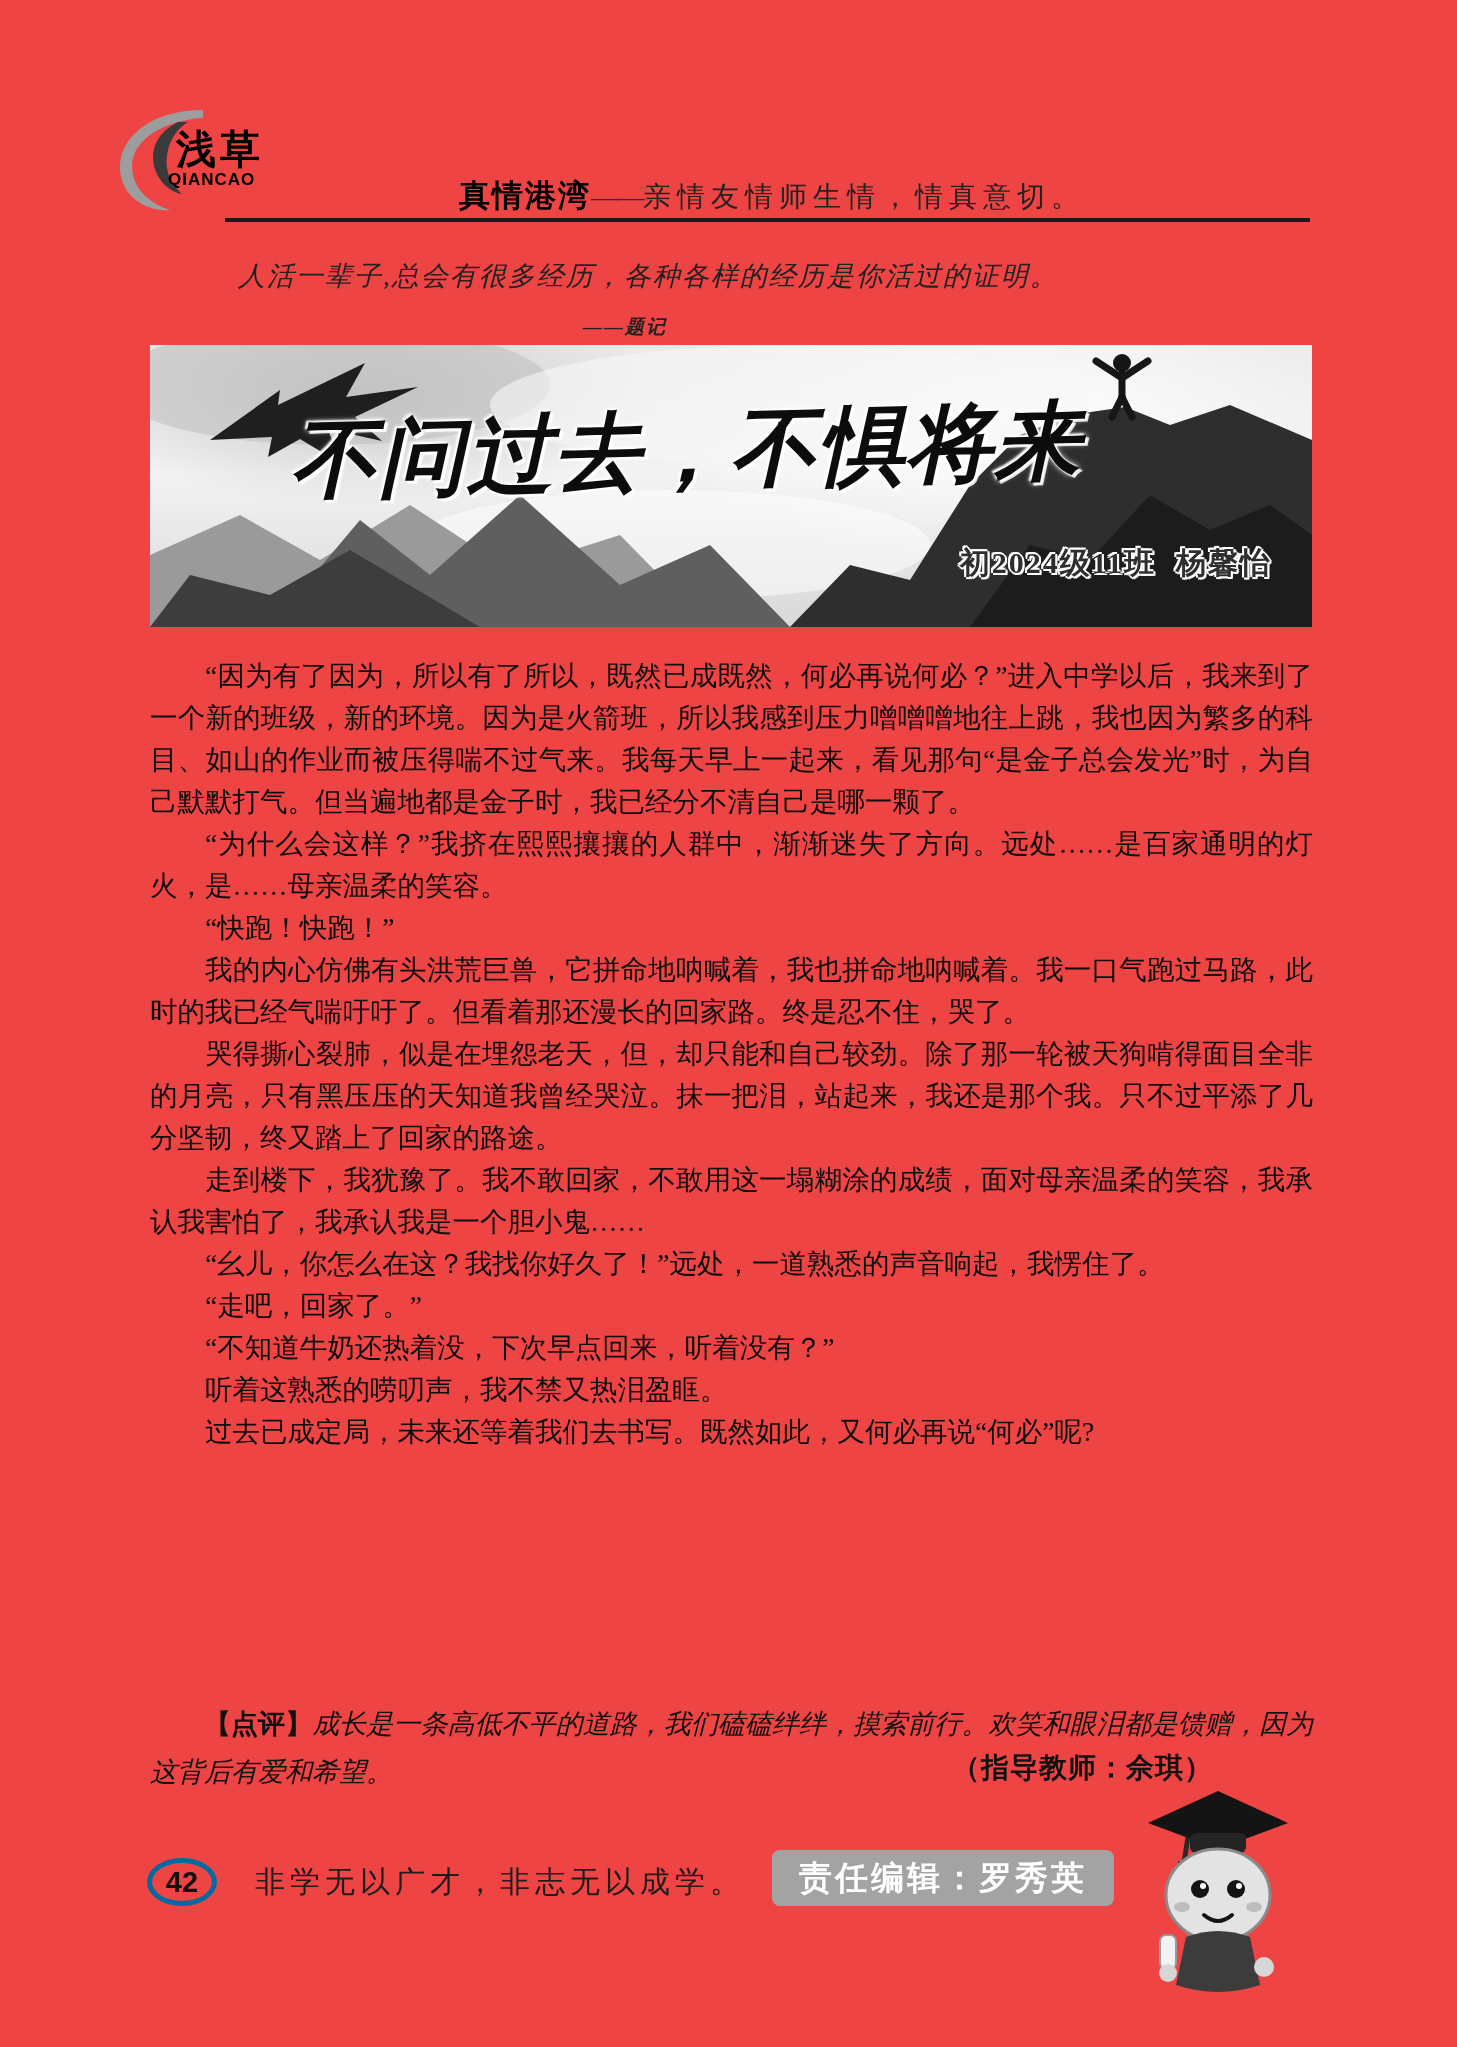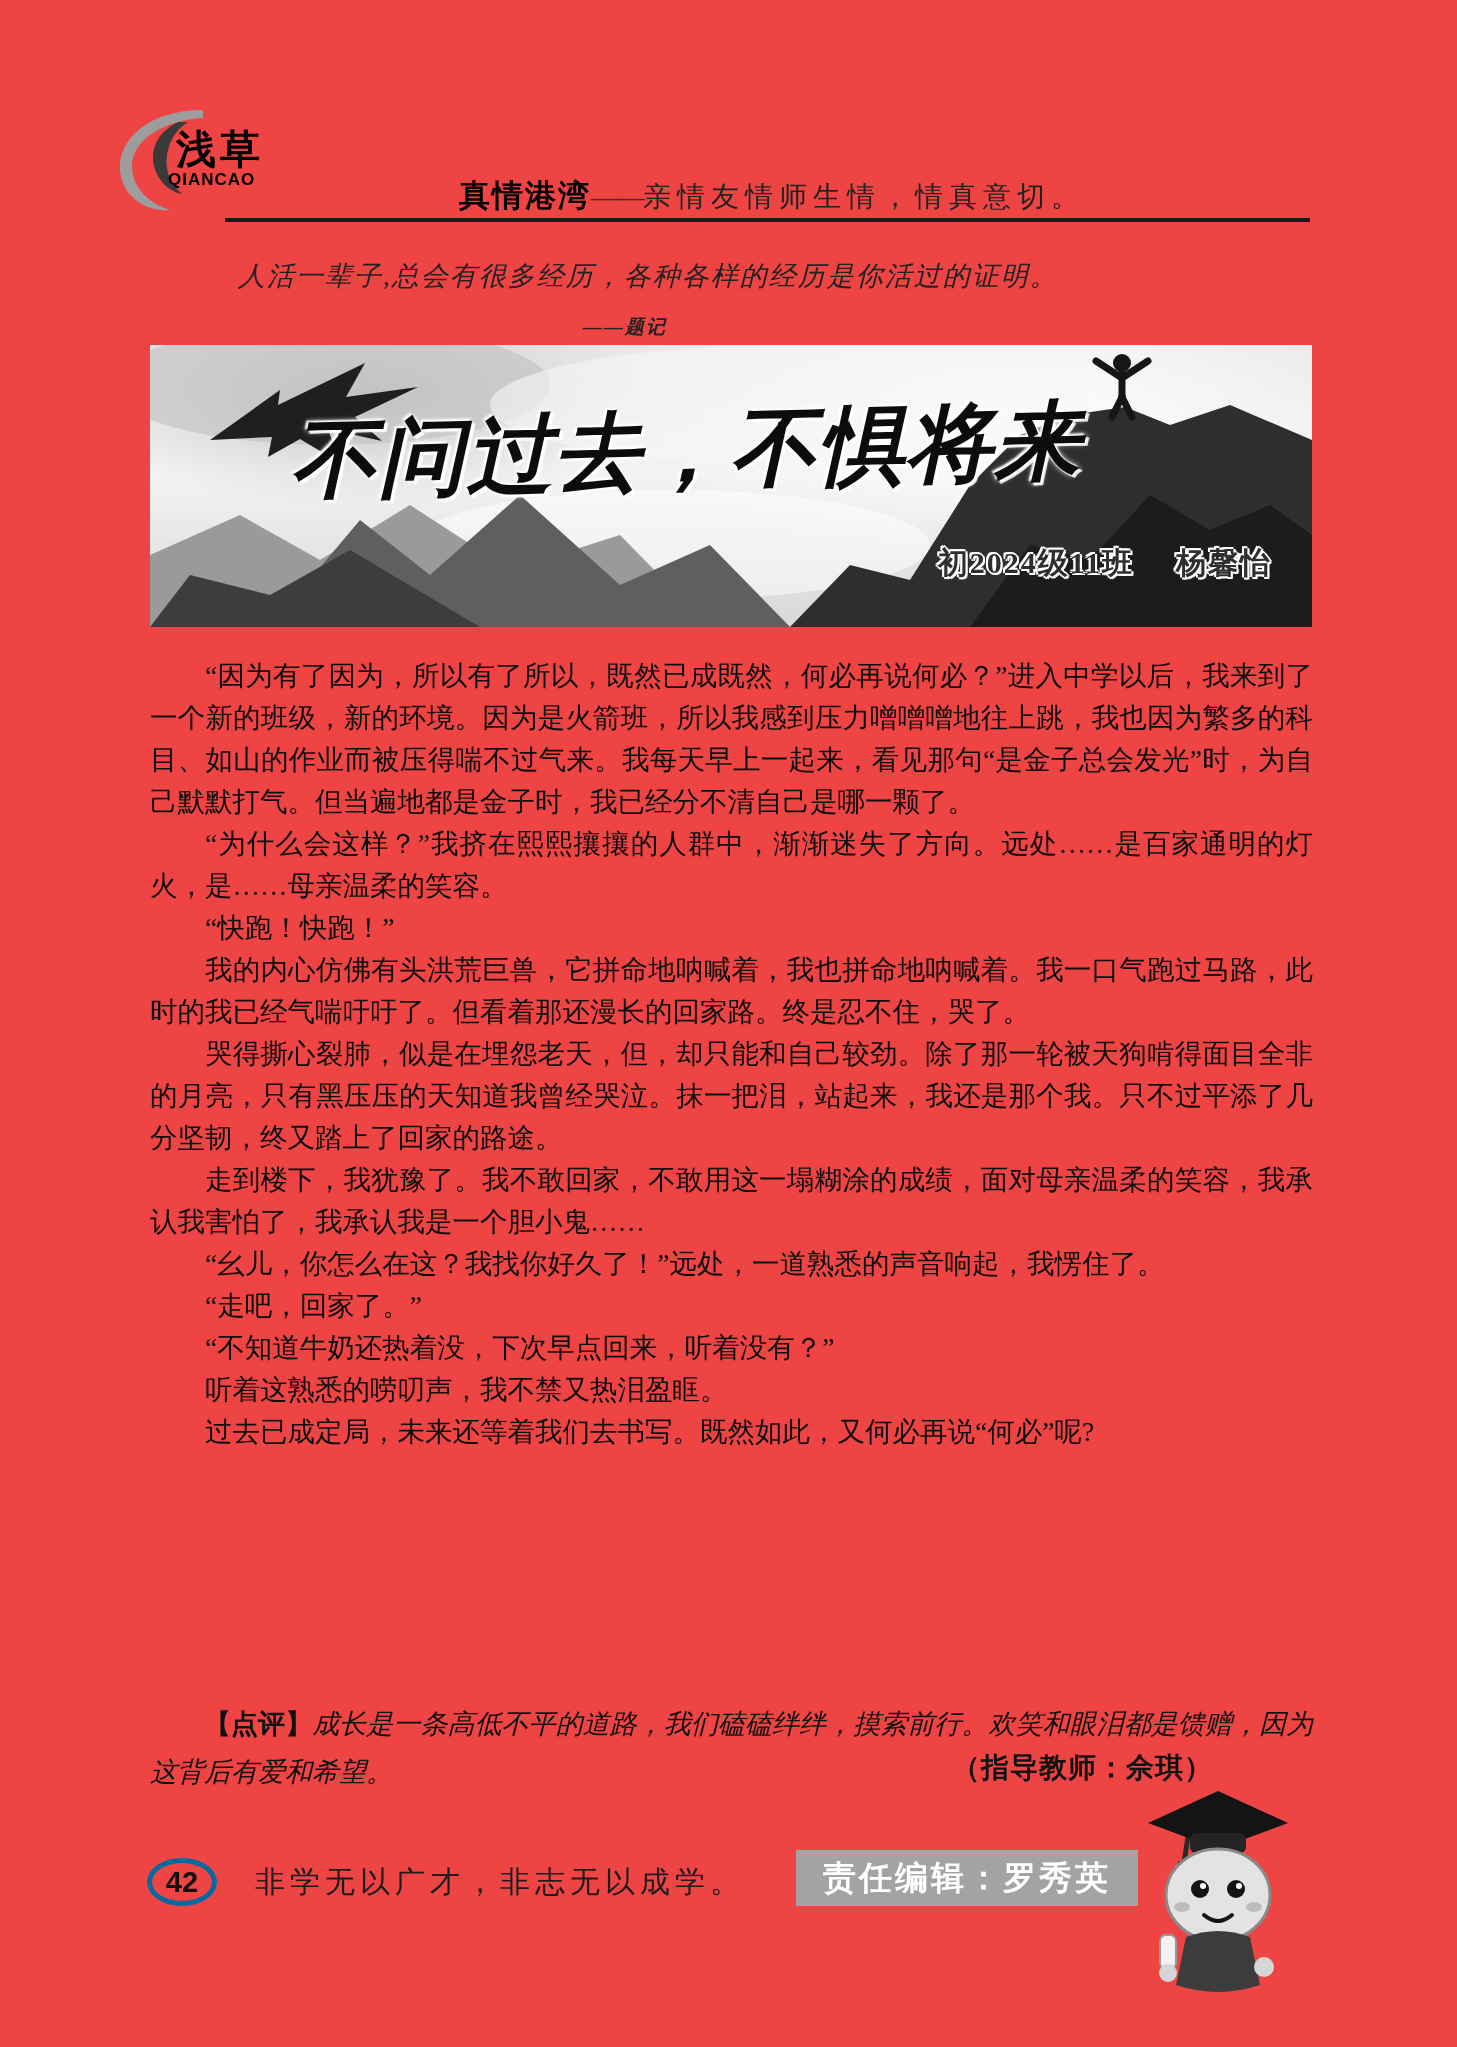--- a/index.html
+++ b/index.html
@@ -42,21 +42,21 @@
               linear-gradient(180deg,#e9e9e9 0%, #f3f3f3 45%, #d8d8d8 100%); }
   .banner svg { position:absolute; left:0; top:0; }
   .banner-title { position:absolute; left:140px; top:48px; white-space:nowrap;
                   font-family:"DejaVu Serif",serif; font-weight:900; font-style:italic;
                   font-size:86px; color:#0c0c0c; letter-spacing:2px;
                   transform:rotate(-1.5deg);
                   text-shadow:0 0 6px #fff, 2px 2px 2px #fff, -2px -2px 2px #fff, 3px 3px 0 rgba(255,255,255,.8); }
   .banner-byline { position:absolute; right:40px; top:198px; white-space:nowrap;
                    font-size:30px; font-weight:bold; color:#2e2e2e; letter-spacing:2px;
                    text-shadow:-2px 0 #fff, 2px 0 #fff, 0 -2px #fff, 0 2px #fff, 2px 2px #fff, -2px -2px #fff; }
-  .banner-byline .byline-author { margin-left:42px; }
+  .banner-byline .byline-author { margin-left:20px; }
 
   
   .essay { position:absolute; left:150px; top:655px; width:1163px;
            font-size:27.5px; line-height:42px; text-align:justify; color:#0d0d0d; }
   .essay p { text-indent:2em; }
 
   
   .comment { position:absolute; left:150px; top:1700px; width:1163px;
              font-size:27px; line-height:48px; text-align:justify; color:#111;
              font-style:italic; }
@@ -66,24 +66,24 @@
                     font-style:normal; font-weight:bold; letter-spacing:1px; white-space:nowrap; }
 
   
   .footer { position:absolute; left:0; top:1840px; width:1457px; height:160px; }
   .page-badge { position:absolute; left:147px; top:18px; width:70px; height:48px;
                 border:5px solid #0369a1; border-radius:50%;
                 display:flex; align-items:center; justify-content:center;
                 font-family:"Liberation Sans",sans-serif; font-weight:bold; font-size:29px; }
   .motto { position:absolute; left:255px; top:22px; font-size:30px; color:#1c1c1c;
            letter-spacing:5px; white-space:nowrap; }
-  .editor-box { position:absolute; left:796px; top:10px; width:342px; height:56px;
+  .editor-box { position:absolute; left:772px; top:10px; width:342px; height:56px;
                 background:#a3a3a3; display:flex; align-items:center; justify-content:center;
                 font-family:"Liberation Sans",sans-serif; font-weight:bold;
-                font-size:33px; color:#ffffff; letter-spacing:3px; }
+                font-size:33px; color:#ffffff; letter-spacing:3px;border-radius:8px; }
   .mascot { position:absolute; left:1138px; top:-55px; width:160px; height:215px; }
 </style>
 </head>
 <body>
 
 <div class="page">
 
   <div class="logo">
     <svg width="190" height="115" viewBox="0 0 190 115">
       <path d="M95 8 C40 8 10 38 12 68 C14 96 40 110 62 108 C38 100 24 84 24 64 C24 38 56 18 95 16 Z" fill="#9d9d9d"></path>

